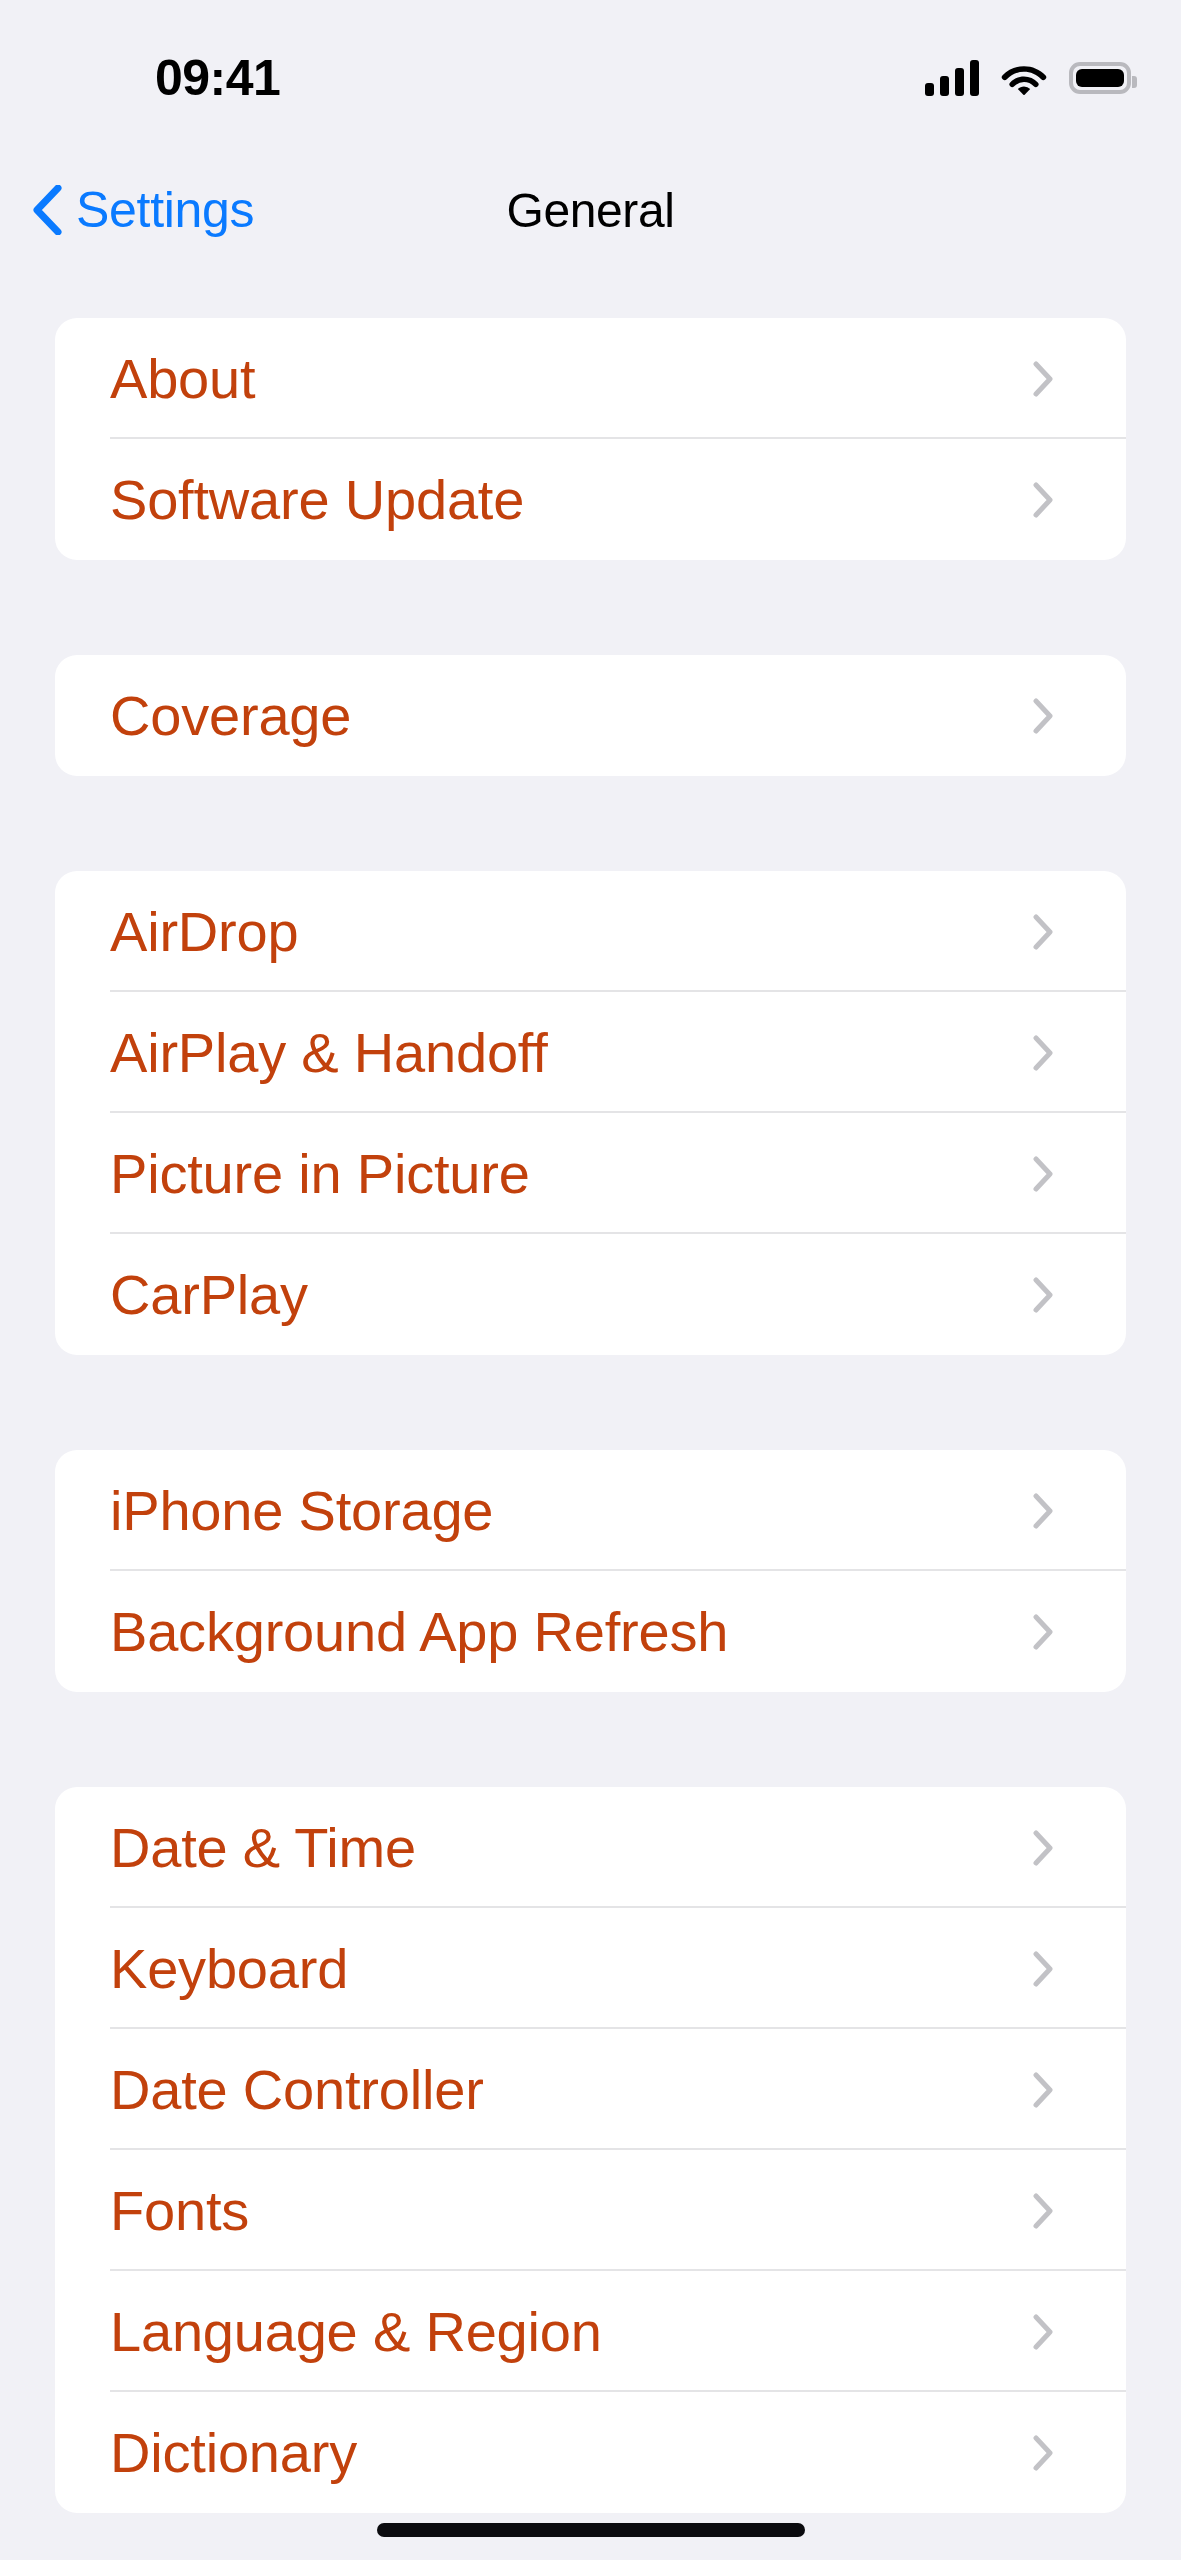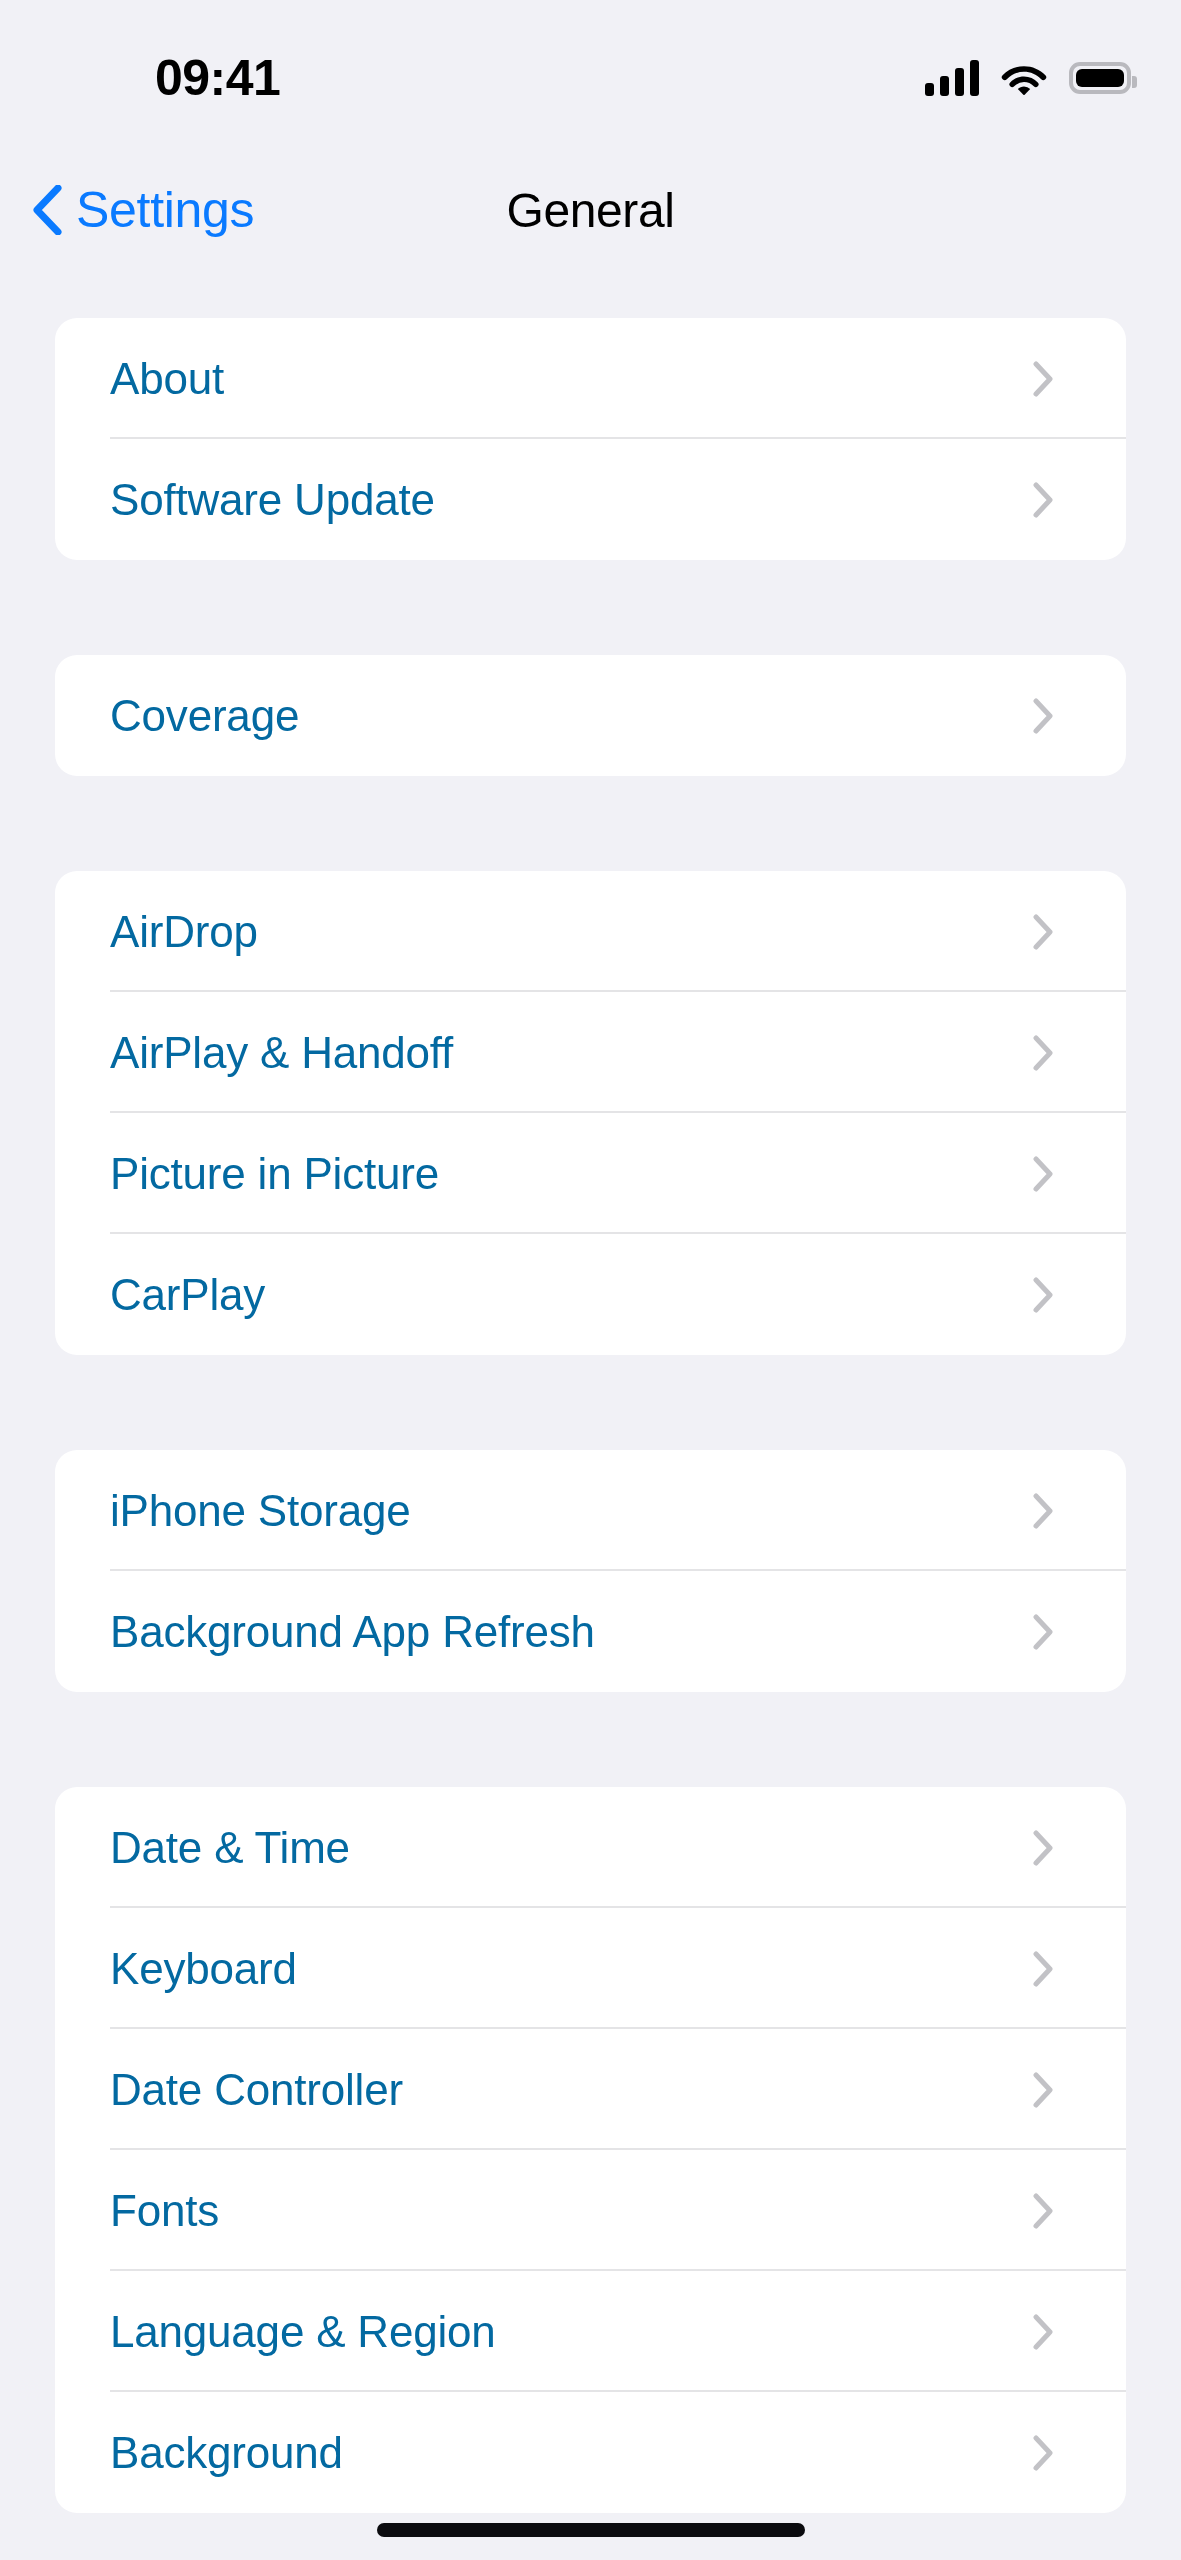--- a/index.html
+++ b/index.html
@@ -168,22 +168,22 @@
     position: relative;
     height: 121px;
     display: flex;
     align-items: center;
     padding: 0 42px 0 55px;
     cursor: pointer;
   }
 
   .row-label {
     flex: 1;
-    font-size: 44px;
-    color: #0369a1;
+    font-size: 56px;
+    color: #c2410c;
     letter-spacing: -0.2px;
     line-height: 1;
   }
 
   .row-chevron {
     width: 21px;
     height: 36px;
     display: block;
     flex: none;
     margin-right: 30px;
@@ -375,21 +375,21 @@
         <div class="row">
           <span class="row-label">Language &amp; Region</span>
           <span>
             <svg class="row-chevron" viewBox="0 0 21 36" xmlns="http://www.w3.org/2000/svg">
               <path d="M3 3 L17 18 L3 33" fill="none" stroke="#C2C2C6" stroke-width="5" stroke-linecap="round" stroke-linejoin="round"></path>
             </svg>
           </span>
           <span class="separator" style="background: rgb(228, 228, 230);"></span>
         </div>
         <div class="row">
-          <span class="row-label">Background</span>
+          <span class="row-label">Dictionary</span>
           <span>
             <svg class="row-chevron" viewBox="0 0 21 36" xmlns="http://www.w3.org/2000/svg">
               <path d="M3 3 L17 18 L3 33" fill="none" stroke="#C2C2C6" stroke-width="5" stroke-linecap="round" stroke-linejoin="round"></path>
             </svg>
           </span>
         </div>
       </div>
     </div>
 
   <div class="home-indicator"></div>

